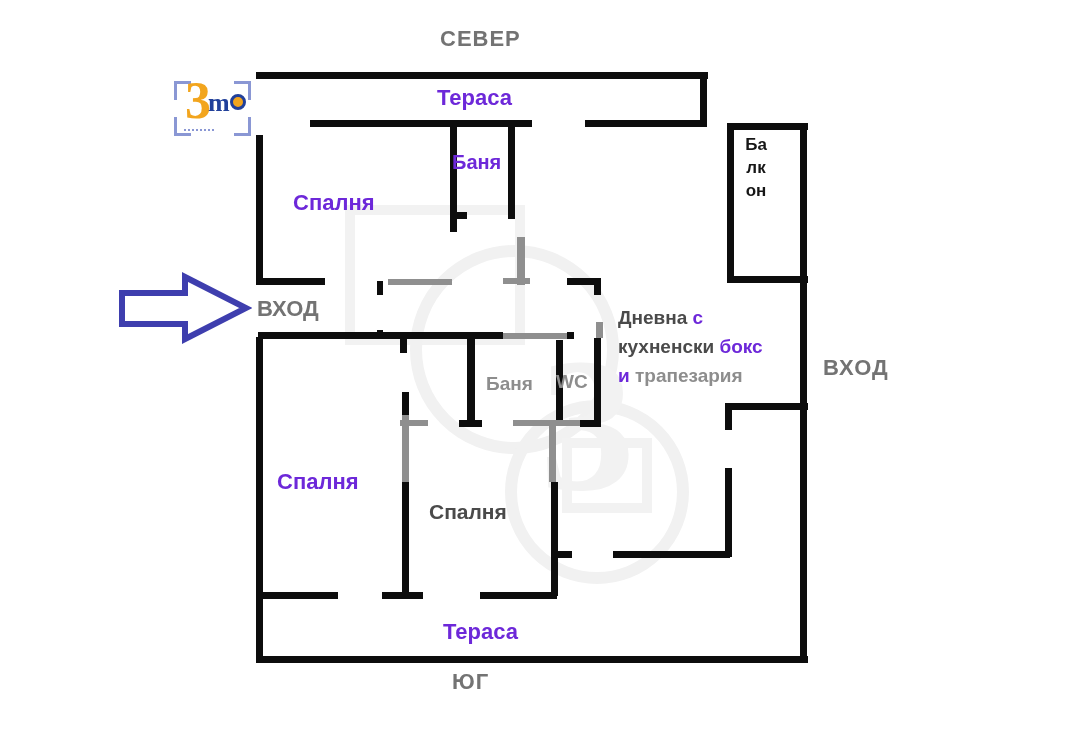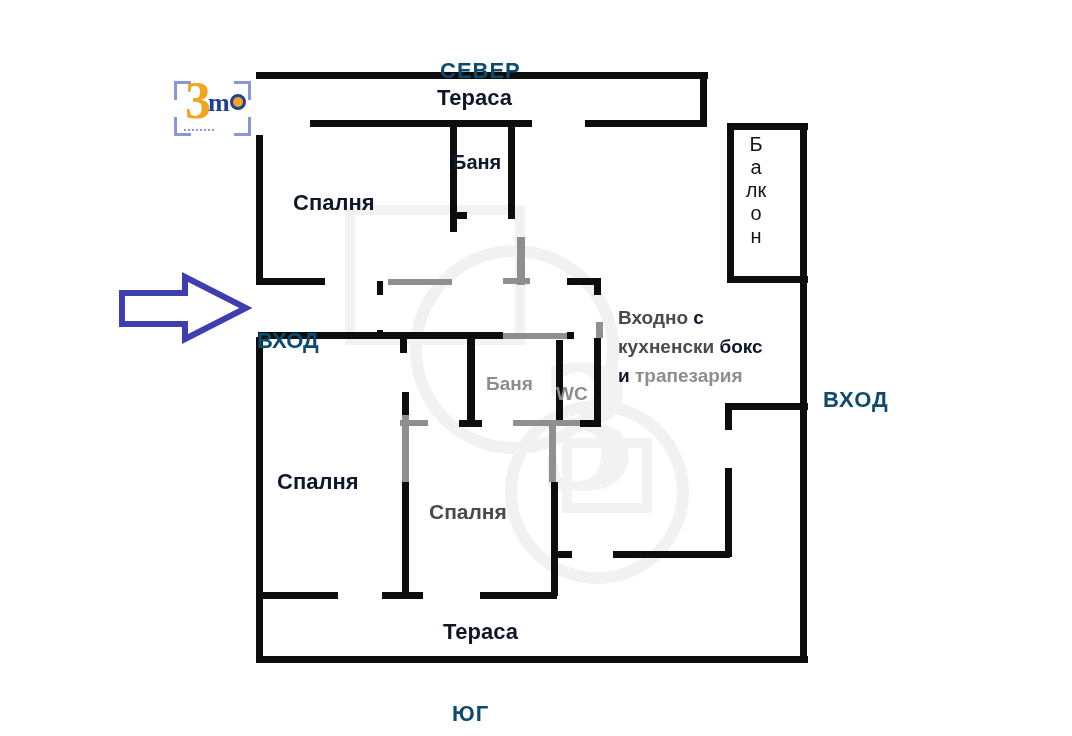--- a/index.html
+++ b/index.html
@@ -1,31 +1,31 @@
 <!DOCTYPE html>
 <html><head>
 <meta charset="utf-8">
 <style>
   html,body{margin:0;padding:0;background:#ffffff;}
   #plan{position:relative;width:1072px;height:736px;background:#ffffff;overflow:hidden;
         font-family:"Liberation Sans","DejaVu Sans",sans-serif;}
   .w{position:absolute;background:#0d0d0d;z-index:2;}
   .g{position:absolute;background:#8f8f8f;z-index:2;}
   .lbl{position:absolute;font-weight:bold;white-space:nowrap;z-index:3;}
-  .dark{color:#0f172a;}
+  .dark{color:#6d28d9;}
   .mid{color:#4a4a4a;}
   .gray{color:#8d8d8d;}
-  .blue{color:#0c4a6e;margin-top:32px;}
+  .blue{color:#737373;}
   .pink{color:#c9848f;}
   .fs22{font-size:22px;}
   .fs21{font-size:21px;}
   .fs20{font-size:20px;}
   .fs19{font-size:19px;}
   
-  .vtext{position:absolute;left:745px;top:133px;width:22px;font-weight:normal;font-size:20px;
+  .vtext{position:absolute;left:745px;top:133px;width:22px;font-weight:bold;font-size:17px;
          line-height:23px;color:#161616;word-break:break-all;text-align:center;z-index:3;}
   
   .living{position:absolute;left:618px;top:303px;font-weight:bold;font-size:19px;
           line-height:29px;z-index:3;white-space:nowrap;}
   
   .ghost{position:absolute;z-index:1;}
   .ghost-ring{border:12px solid #f1f1f1;border-radius:50%;}
   .ghost-rect{border:10px solid #f2f2f2;}
   .ghost-three{font-family:"Liberation Serif","DejaVu Serif",serif;font-weight:bold;
                font-size:190px;color:#f2f2f2;line-height:190px;}
@@ -114,27 +114,27 @@
   </svg>
   <span class="lbl blue fs22" style="left:257px;top:296px;">ВХОД</span>
 
   <span class="lbl dark fs22" style="left:437px;top:85px;">Тераса</span>
   <span class="lbl dark fs20" style="left:452px;top:151px;">Баня</span>
   <span class="lbl dark fs22" style="left:293px;top:190px;">Спалня</span>
   <div class="vtext">Балкон</div>
 
 
   <div class="living">
-    <span class="mid">Входно </span><span class="dark">с</span><br>
+    <span class="mid">Дневна </span><span class="dark">с</span><br>
     <span class="mid">кухненски </span><span class="dark">бокс</span><br>
     <span class="dark">и </span><span class="gray">трапезария</span>
   </div>
 
   <span class="lbl gray fs19" style="left:486px;top:373px;">Баня</span>
-  <span class="lbl gray fs19" style="left:556px;top:383px;">WC</span>
+  <span class="lbl gray fs19" style="left:556px;top:371px;">WC</span>
   <span class="lbl dark fs22" style="left:277px;top:469px;">Спалня</span>
   <span class="lbl mid fs21" style="left:429px;top:500px;">Спалня</span>
   <span class="lbl dark fs22" style="left:443px;top:619px;">Тераса</span>
 
 
   <div class="logo">
     <div class="lb lb-tl"></div>
     <div class="lb lb-tr"></div>
     <div class="lb lb-bl"></div>
     <div class="lb lb-br"></div>

